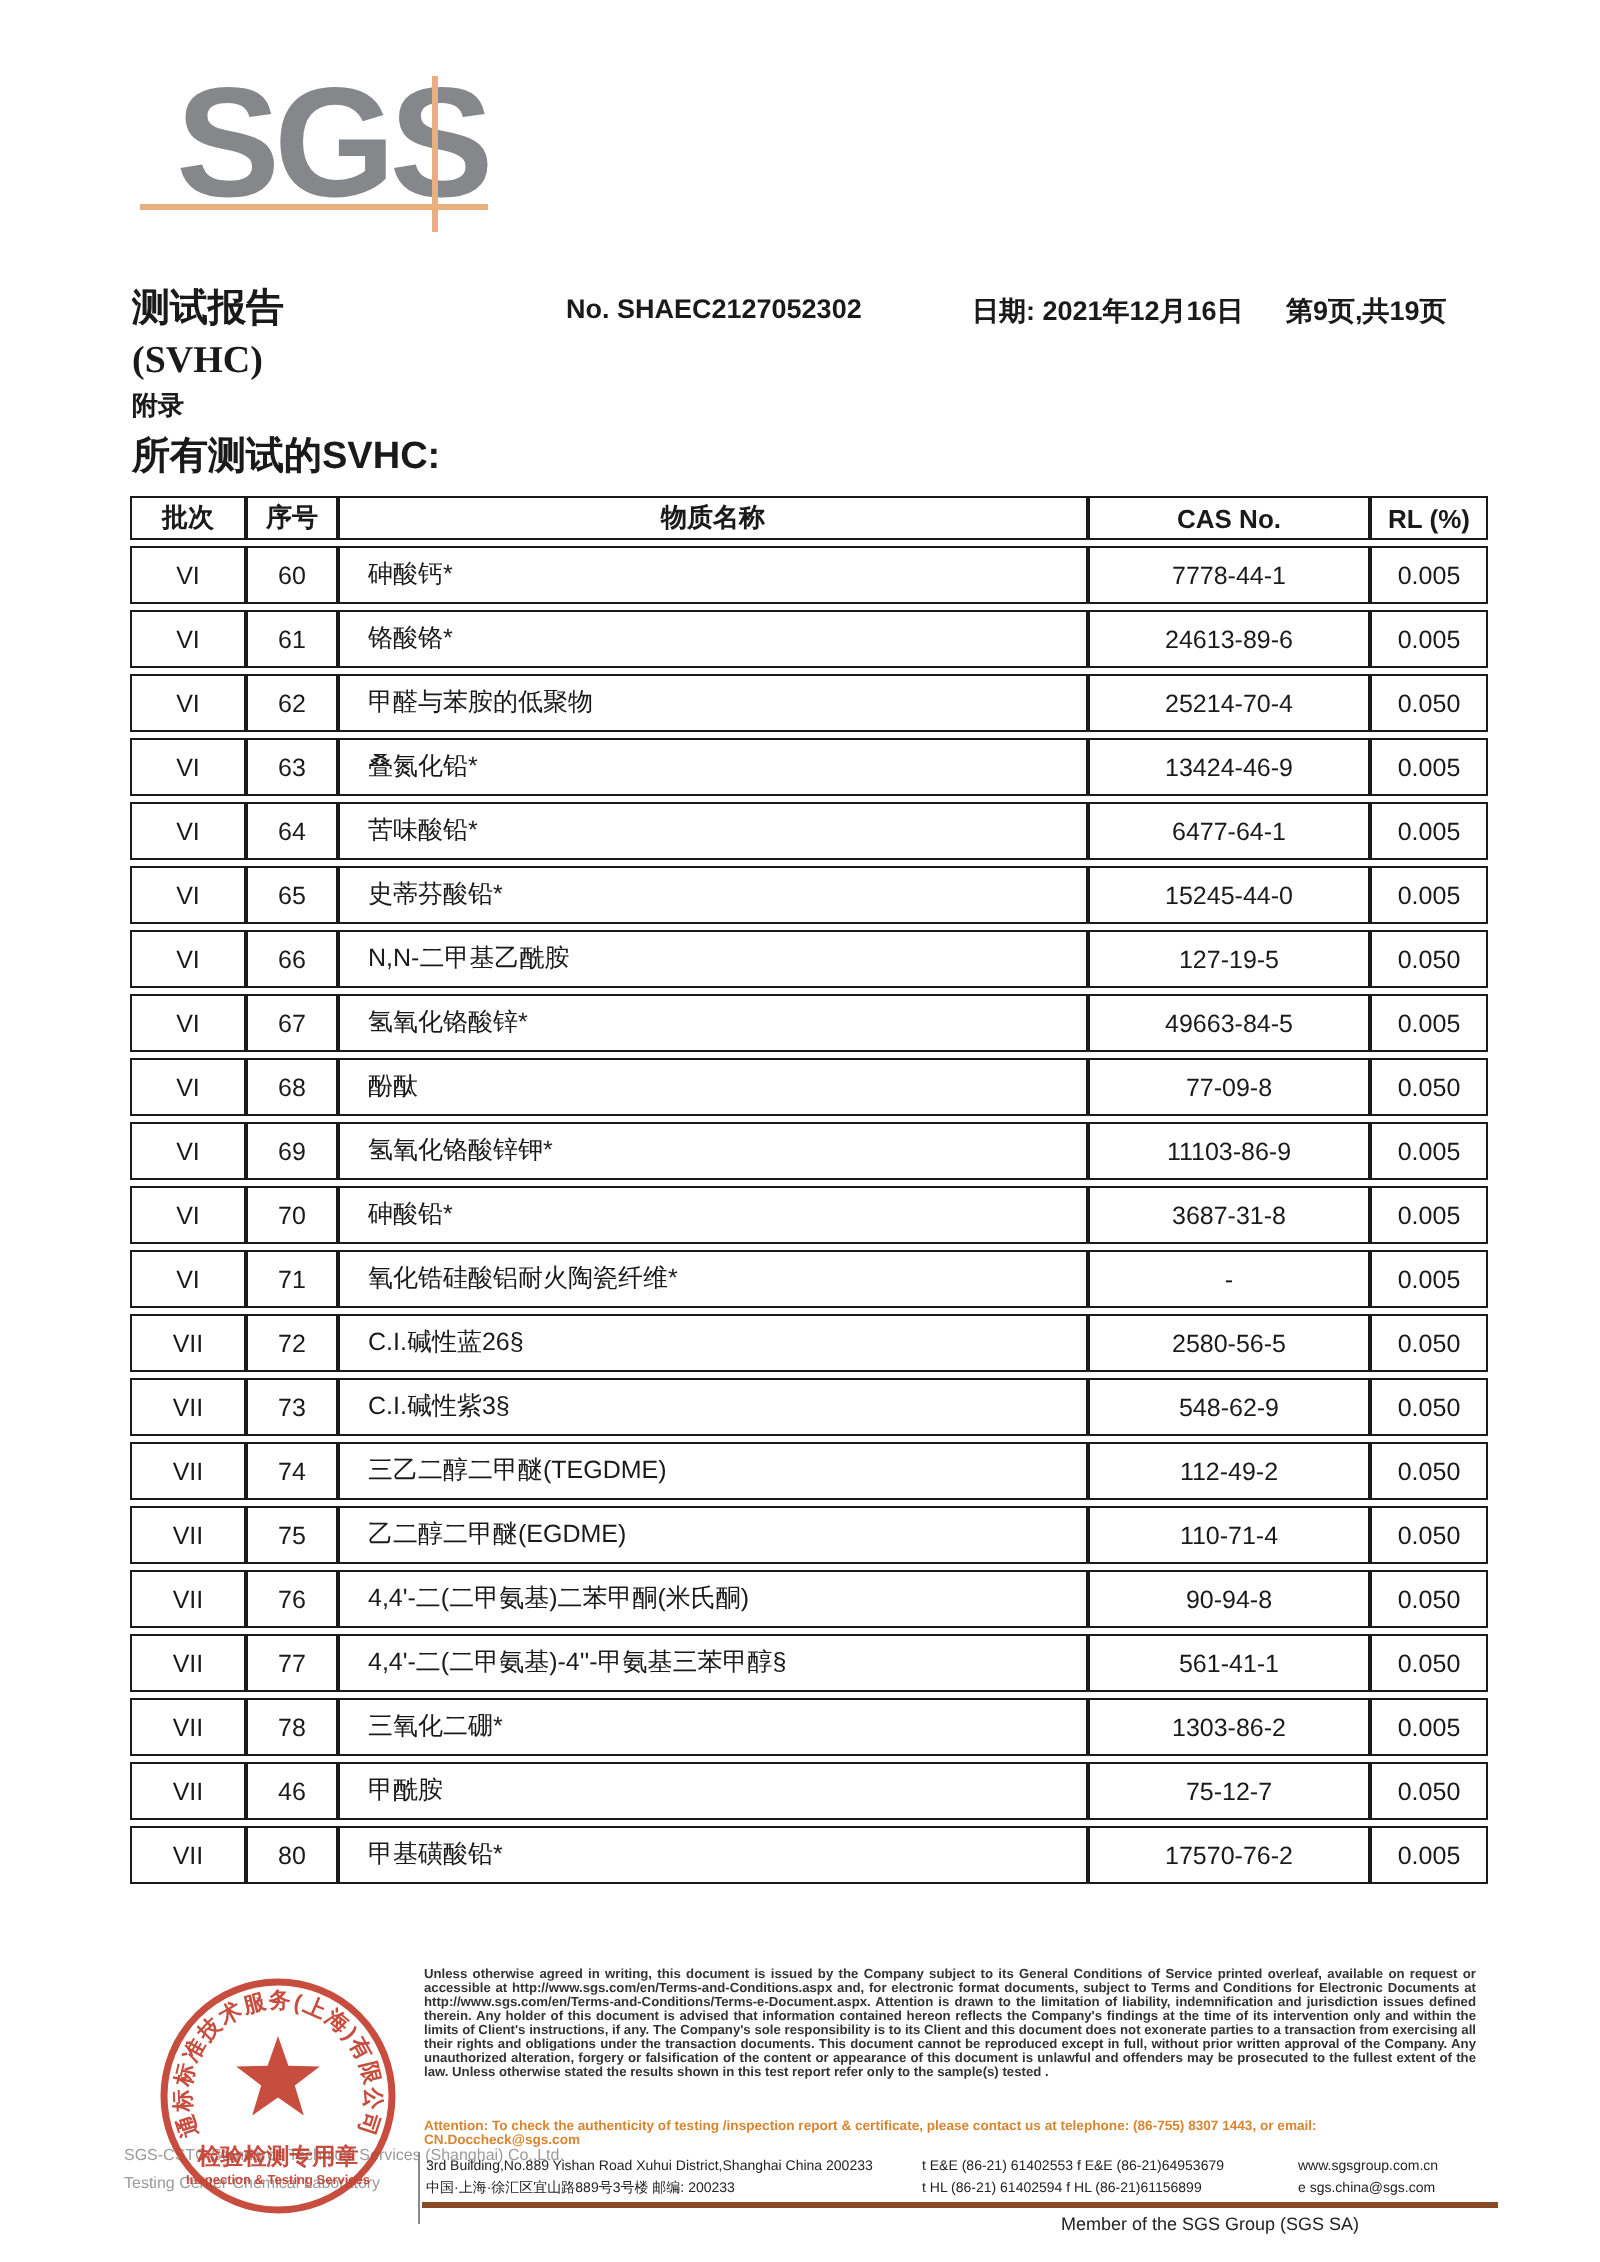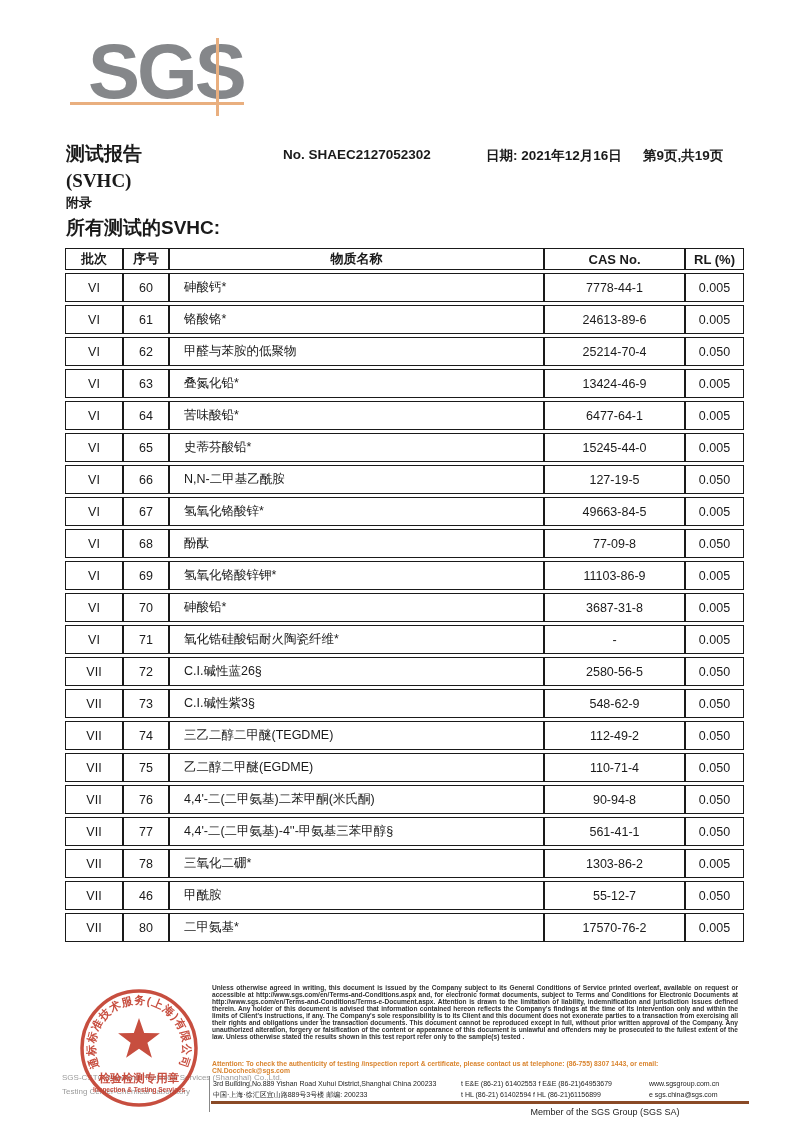--- a/index.html
+++ b/index.html
@@ -237,27 +237,27 @@
             <td>VII</td>
             <td>78</td>
             <td class="substance">三氧化二硼*</td>
             <td>1303-86-2</td>
             <td>0.005</td>
           </tr>
           <tr>
             <td>VII</td>
             <td>46</td>
             <td class="substance">甲酰胺</td>
-            <td>55-12-7</td>
+            <td>75-12-7</td>
             <td>0.050</td>
           </tr>
           <tr>
             <td>VII</td>
             <td>80</td>
-            <td class="substance">二甲氨基*</td>
+            <td class="substance">甲基磺酸铅*</td>
             <td>17570-76-2</td>
             <td>0.005</td>
           </tr>
         </tbody>
     </table>
   </div>
 
   <div class="abs lab-line1">SGS-CSTC Standards Technical Services (Shanghai) Co.,Ltd.</div>
   <div class="abs lab-line2">Testing Center-Chemical Laboratory</div>
 

